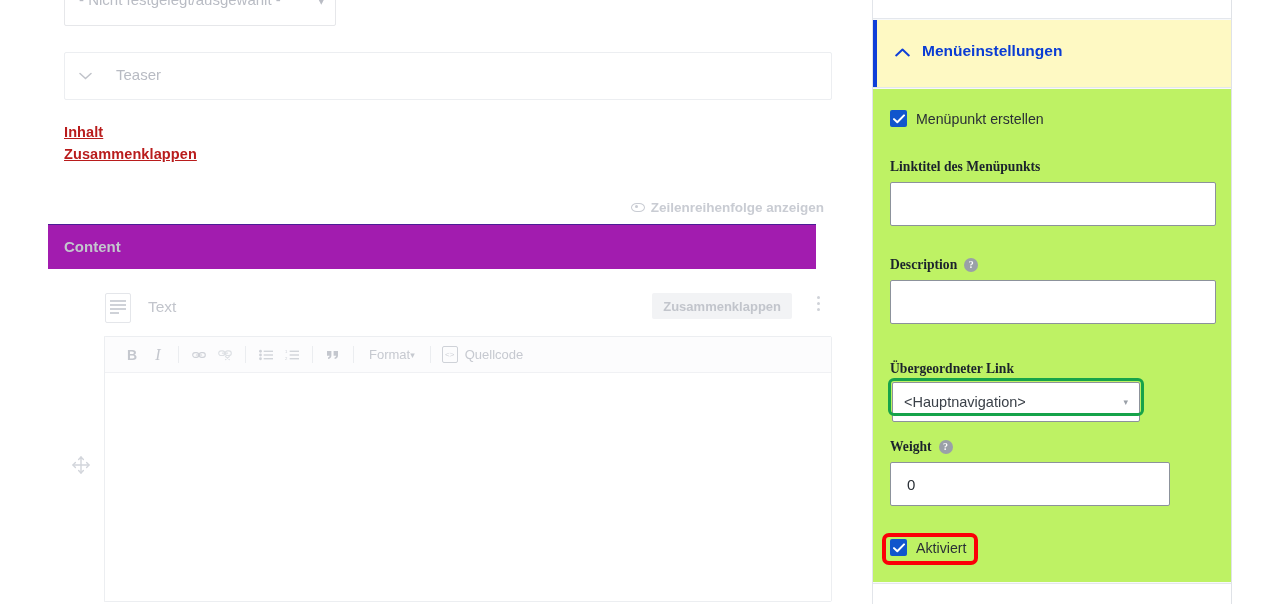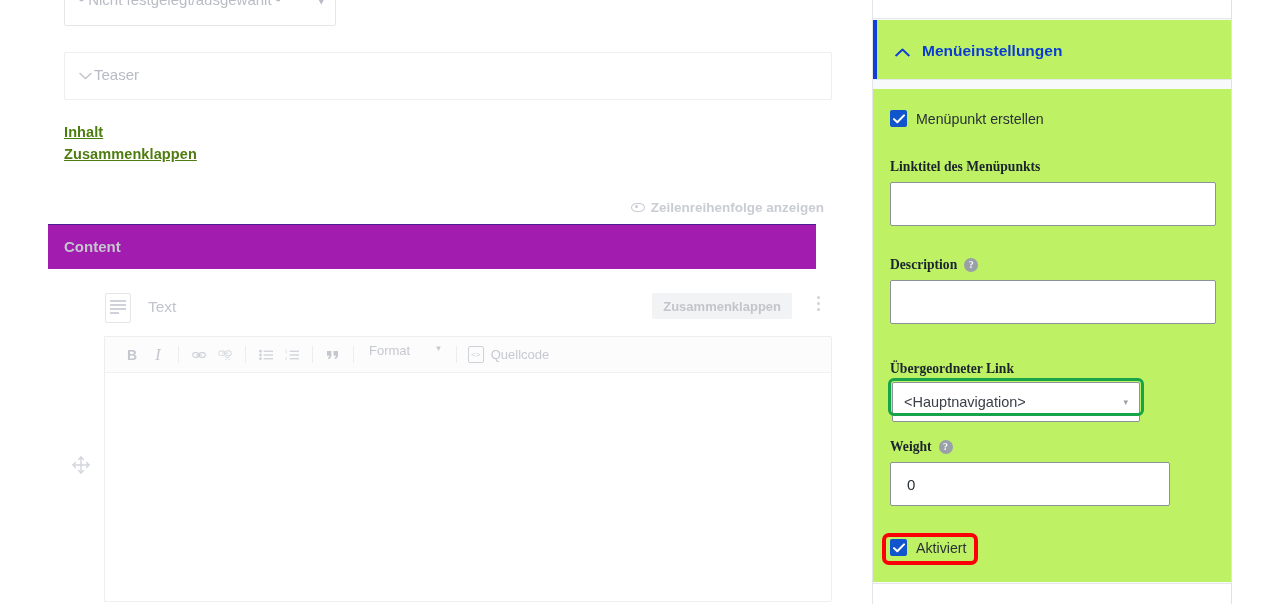--- a/index.html
+++ b/index.html
@@ -28,27 +28,27 @@
   }
   .select-cut .sc-chev {
     position: absolute; right: 10px; top: 4px; color: #b9bcc4; font-size: 15px;
   }
 
   .teaser-box {
     position: absolute; left: 64px; top: 52px; width: 768px; height: 48px;
     border: 1px solid #eceef1; border-radius: 2px; background: #fff;
     box-sizing: border-box;
   }
-  .teaser-inner { position: absolute; left: 14px; top: 13px; display: flex; align-items: center; gap: 2px; }
+  .teaser-inner { position: absolute; left: 14px; top: 13px; display: flex; align-items: center; gap: 24px; }
   .chev-d { color: #c0c3ca; font-size: 15px; line-height: 1; display:inline-block; }
   .teaser-label { font-size: 15px; color: #b8bbc3; }
 
   .vtabs { position: absolute; left: 64px; top: 124px; }
   .vtab {
-    display: block; font-size: 14.5px; color: #4d7c0f; 
+    display: block; font-size: 14.5px; color: #b91c1c; 
     font-weight: bold; margin-bottom: 6px; letter-spacing: 0.1px;
   }
 
   .row-order {
     position: absolute; right: 36px; top: 200px;
     display: flex; align-items: center; gap: 7px;
     font-size: 13.5px; color: #c9ccd3; font-weight: bold;
   }
   .eye-ic { display:inline-block; width: 13px; height: 9px; position: relative; }
   .eye-ic::before {
@@ -111,21 +111,21 @@
     display: flex; align-items: center; padding-left: 14px; box-sizing: border-box; gap: 0;
   }
   .tb-btn {
     width: 26px; height: 24px; display: flex; align-items: center; justify-content: center;
     color: #cfd2d8; font-size: 14px; background: none; border: none; font-family: inherit;
   }
   .tb-btn.bold { font-weight: bold; font-size: 14px; color: #c4c7ce; }
   .tb-btn.ital { font-style: italic; font-family: "Liberation Serif", serif; font-size: 16px; color: #c4c7ce; }
   .tb-div { width: 1px; height: 17px; background: #ebedf0; margin: 0 7px; }
   .tb-format {
-    display: flex; align-items: flex-start; gap: 26px; font-size: 13px; color: #c6c9d0;
+    display: flex; align-items: center; font-size: 13px; color: #c6c9d0;
     padding: 0 8px; height: 24px;
   }
   .tb-format .caret { font-size: 9px; color: #c6c9d0; }
   .tb-source { display: flex; align-items: center; gap: 7px; font-size: 13px; color: #c6c9d0; padding-left: 4px; }
   .src-ic {
     width: 14px; height: 15px; border: 1.3px solid #cfd2d8; border-radius: 2px;
     display: flex; align-items: center; justify-content: center; font-size: 8px; color: #cfd2d8;
   }
   .editor-body { position: absolute; left: 0; top: 36px; width: 100%; bottom: 0; background: #fff; }
 
@@ -133,22 +133,22 @@
   .sidebar {
     position: absolute; left: 872px; top: 0; width: 360px; height: 604px;
     background: #f7f9fb; border-left: 1px solid #e2e5ea; border-right: 1px solid #dfe2e7;
     box-sizing: border-box;
   }
   .sb-card-top {
     position: absolute; left: 0; top: 0; width: 100%; height: 19px;
     background: #fff; border-bottom: 1px solid #e4e7ec; box-sizing: border-box;
   }
   .sb-header {
-    position: absolute; left: 0; top: 20px; width: 100%; height: 60px;
-    background: #bef264; border-bottom: 1px solid #e4e7ec; box-sizing: border-box; text-decoration: underline;
+    position: absolute; left: 0; top: 20px; width: 100%; height: 68px;
+    background: #fef9c3; border-bottom: 1px solid #e4e7ec; box-sizing: border-box; text-decoration: underline;
   }
   .sb-header .accent {
     position: absolute; left: 0; top: 0; width: 4px; height: 100%; background: #0f3fd8;
   }
   .sb-header .hdr-inner {
     position: absolute; left: 22px; top: 22px; display: flex; align-items: center; gap: 12px;
   }
   .chev-u { color: #0f3fd8; font-size: 15px; font-weight: bold; line-height: 1; }
   .sb-title { font-size: 15.5px; color: #0a3cd4; font-weight: bold; }
 

